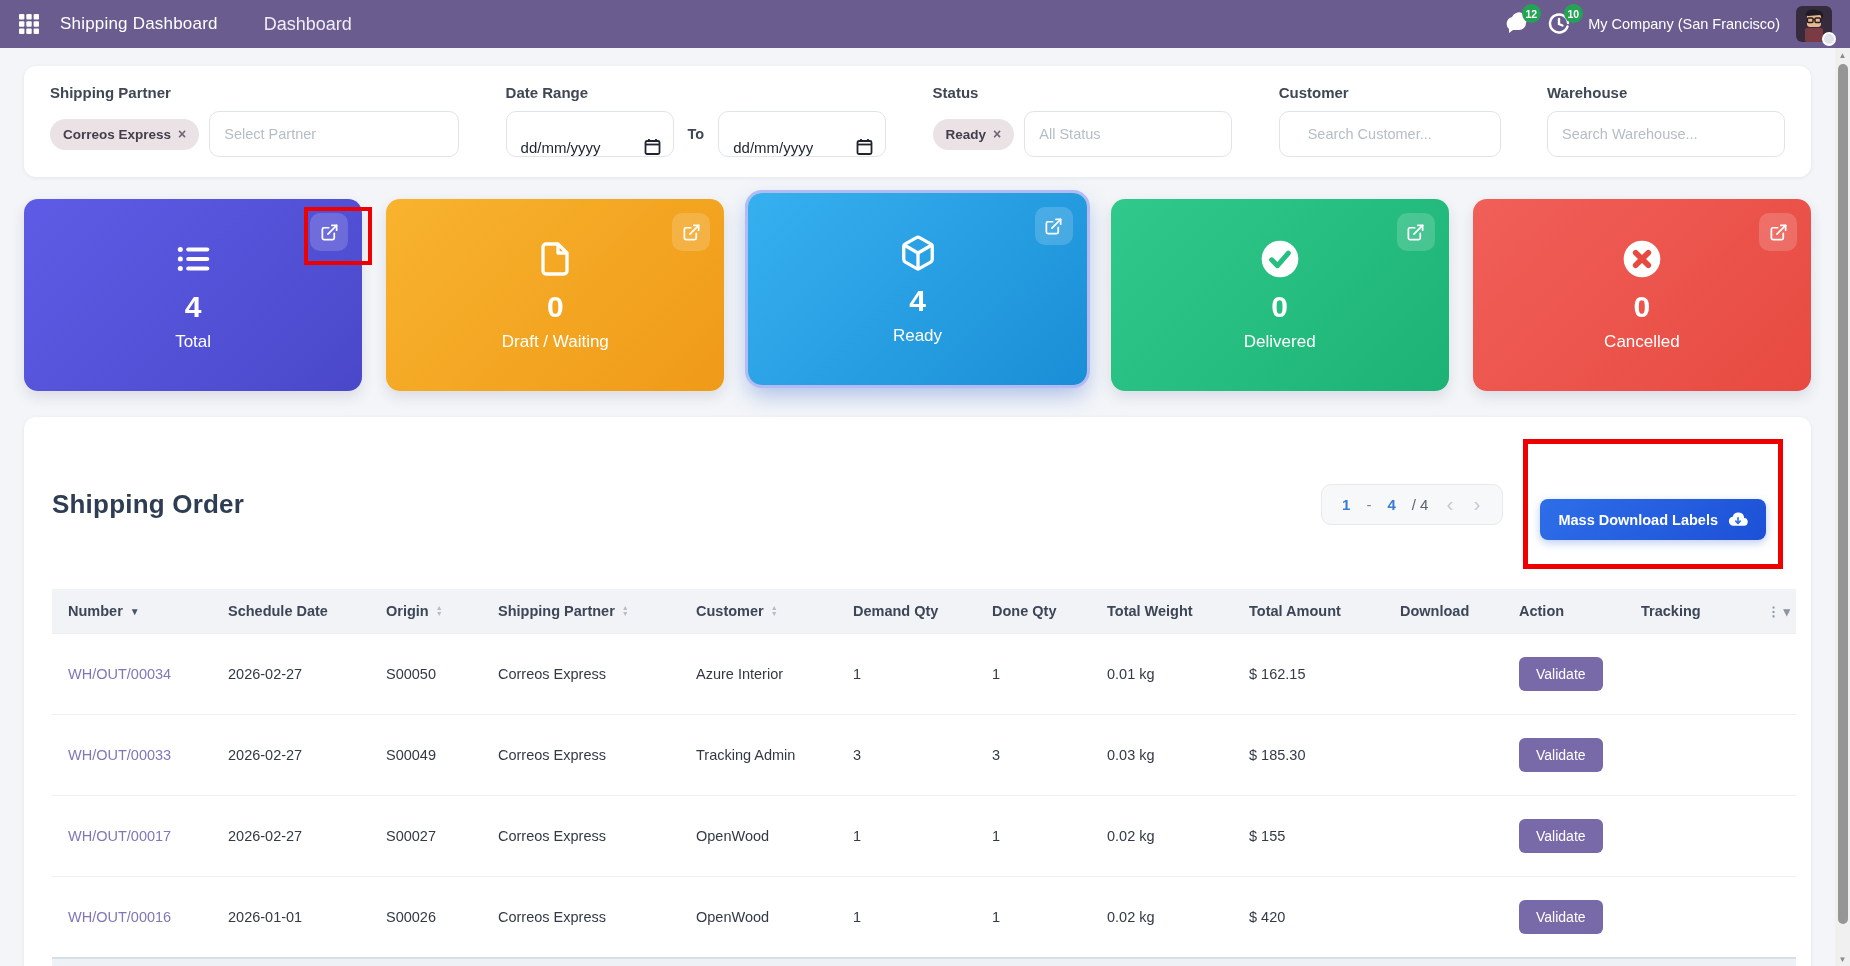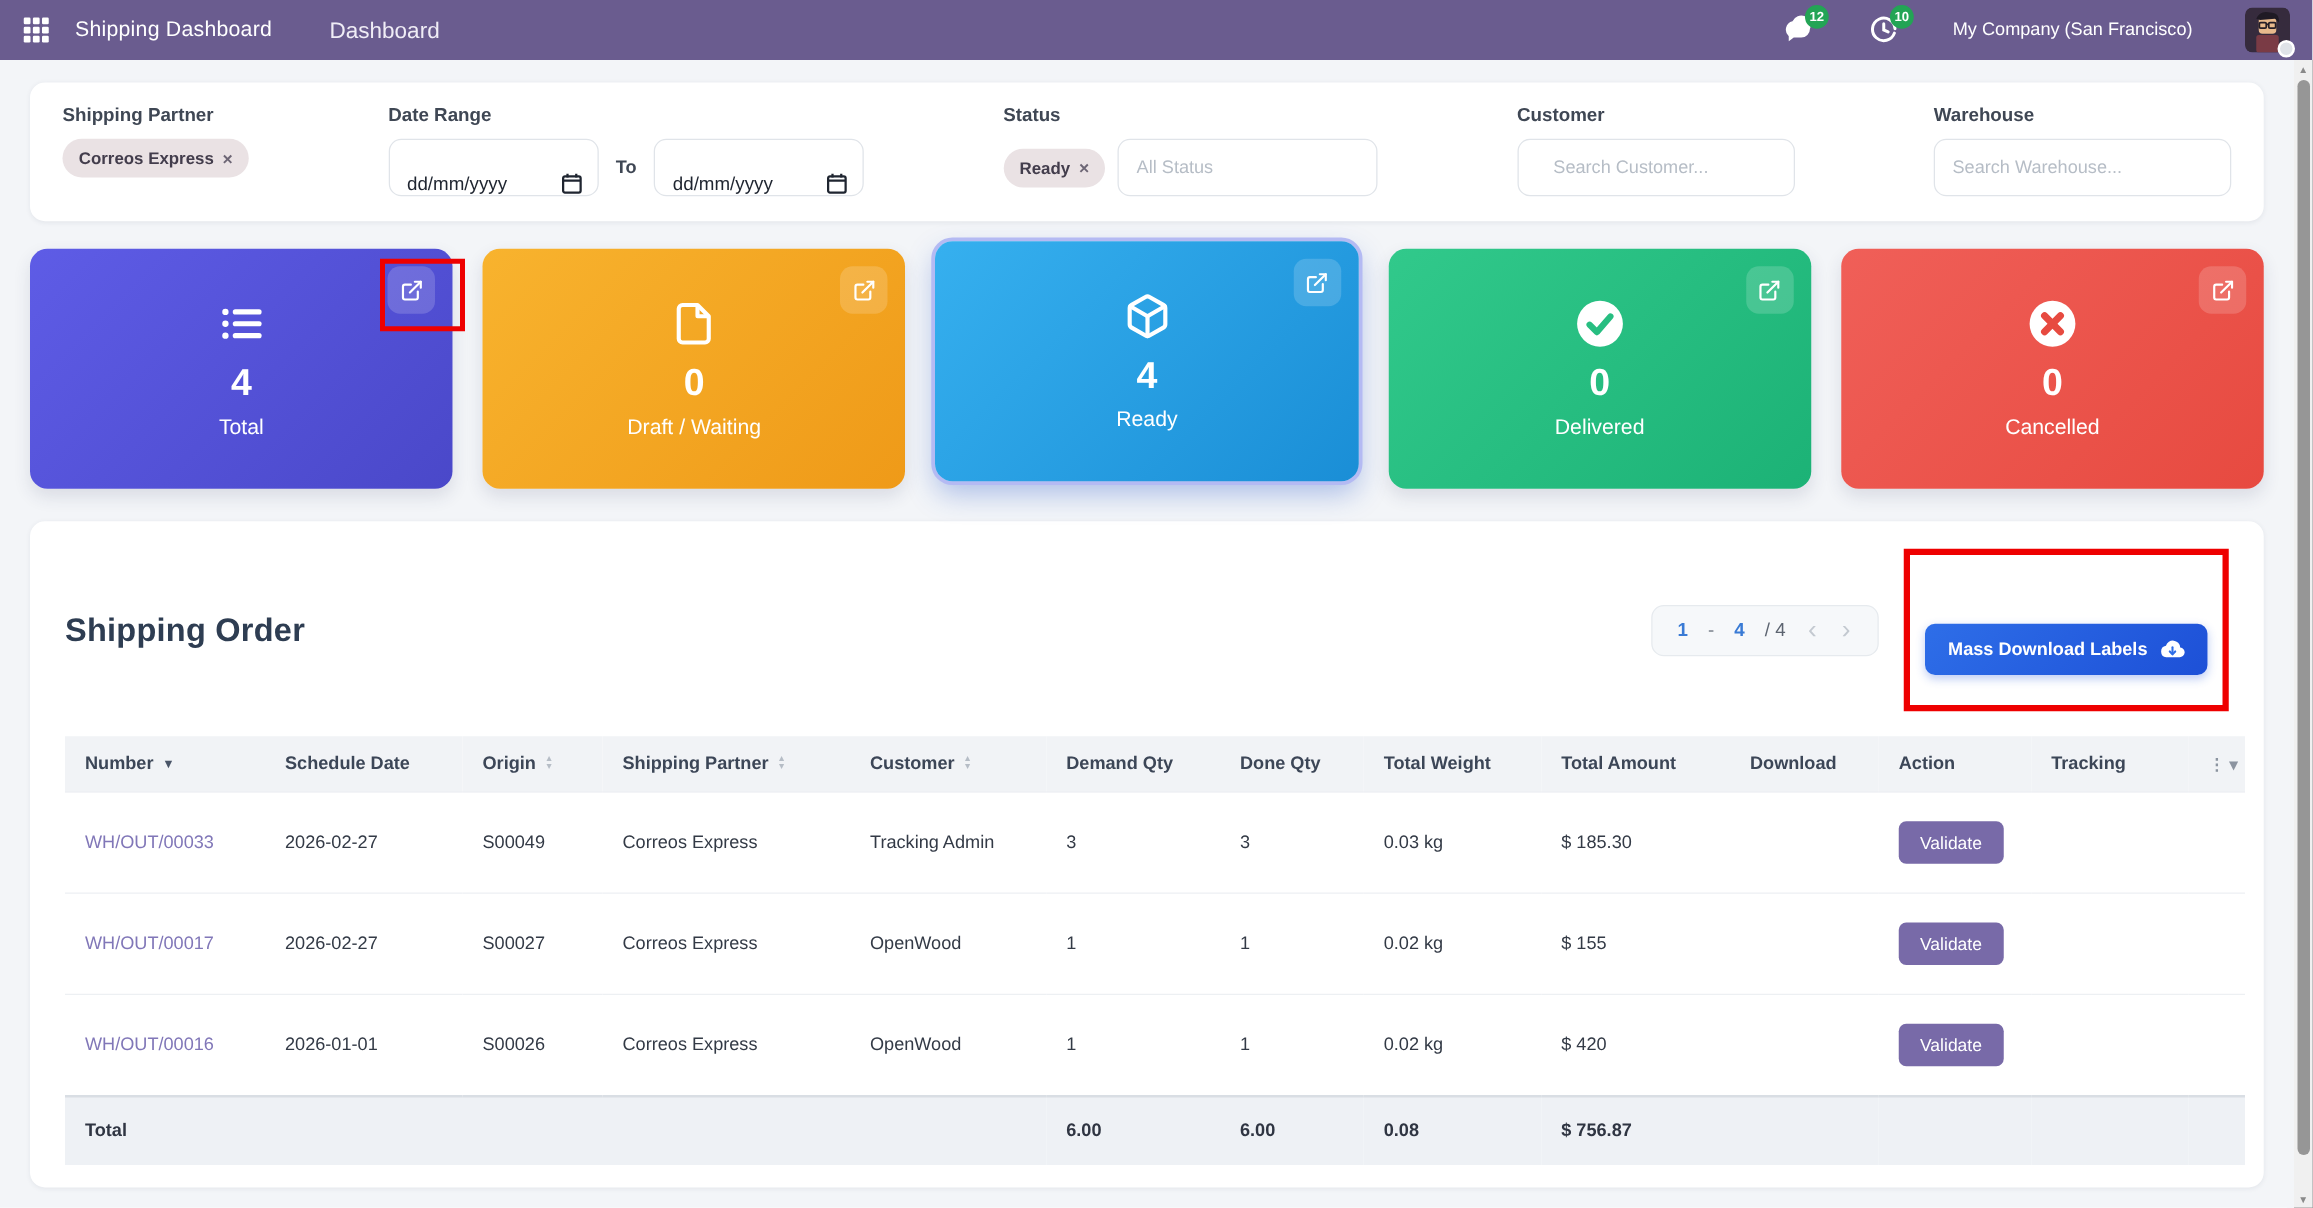--- a/index.html
+++ b/index.html
@@ -7,21 +7,21 @@
     font-family:"Liberation Sans", sans-serif; background:#f3f5f8; color:#333a46; }
 
   
   .navbar { height:48px; background:#6a5c8f; display:flex; align-items:center;
     padding:0 18px 0 14px; color:#fff; position:relative; z-index:5; }
   .nav-left { display:flex; align-items:center; gap:16px; }
   .apps-btn { width:30px; height:30px; display:flex; align-items:center; justify-content:center;
     border-radius:4px; cursor:pointer; }
   .brand { font-size:17px; font-weight:500; letter-spacing:.2px; }
   .nav-menu { margin-left:26px; font-size:18px; color:#f0edf6; padding:6px 4px; cursor:pointer; }
-  .nav-right { margin-left:auto; display:flex; align-items:center; gap:42px; }
+  .nav-right { margin-left:auto; display:flex; align-items:center; gap:16px; }
   .tray-icon { position:relative; width:26px; height:26px; display:flex; align-items:center;
     justify-content:center; cursor:pointer; }
   .badge { position:absolute; top:-7px; right:-11px; background:#23a455; color:#fff;
     font-size:10.5px; font-weight:bold; min-width:19px; height:19px; border-radius:10px;
     display:flex; align-items:center; justify-content:center; padding:0 4px; }
   .company { font-size:14.5px; color:#fff; }
   .avatar-wrap { position:relative; width:36px; height:36px; cursor:pointer; }
   .avatar { width:36px; height:36px; border-radius:6px; overflow:hidden; display:block; }
   .status-dot { position:absolute; right:-4px; bottom:-4px; width:14px; height:14px;
     border-radius:50%; background:#dfe3e8; border:2.5px solid #ffffff; }
@@ -175,20 +175,21 @@
 <div class="main">
 
   <section class="filter-card">
     <div class="fgroup">
       <div class="flabel">Shipping Partner</div>
       <div class="frow">
         <span class="tag">
           <span>Correos Express</span>
           <span class="x">×</span>
         </span>
+        <input class="tinput" style="width: 250px;" placeholder="Select Partner">
       </div>
     </div>
 
     <div class="fgroup">
       <div class="flabel">Date Range</div>
       <div class="frow">
         <div class="date-box">
           <span>dd/mm/yyyy</span>
           <svg width="17" height="18" viewBox="0 0 17 18" fill="none" stroke="#1f2530" stroke-width="1.8">
             <rect x="1.5" y="3" width="14" height="13" rx="1.5"></rect>
@@ -436,20 +437,35 @@
                 <span>Action</span>
               </span></th>
           <th><span class="th-inner">
                 <span>Tracking</span>
               </span></th>
           <th class="col-opts">⋮ ▾</th>
         </tr>
       </thead>
       <tbody>
         <tr>
+          <td><a class="order-link">WH/OUT/00034</a></td>
+          <td>2026-02-27</td>
+          <td>S00050</td>
+          <td>Correos Express</td>
+          <td>Azure Interior</td>
+          <td>1</td>
+          <td>1</td>
+          <td>0.01 kg</td>
+          <td>$ 162.15</td>
+          <td></td>
+          <td><button class="validate-btn">Validate</button></td>
+          <td></td>
+          <td></td>
+        </tr>
+        <tr>
           <td><a class="order-link">WH/OUT/00033</a></td>
           <td>2026-02-27</td>
           <td>S00049</td>
           <td>Correos Express</td>
           <td>Tracking Admin</td>
           <td>3</td>
           <td>3</td>
           <td>0.03 kg</td>
           <td>$ 185.30</td>
           <td></td>

